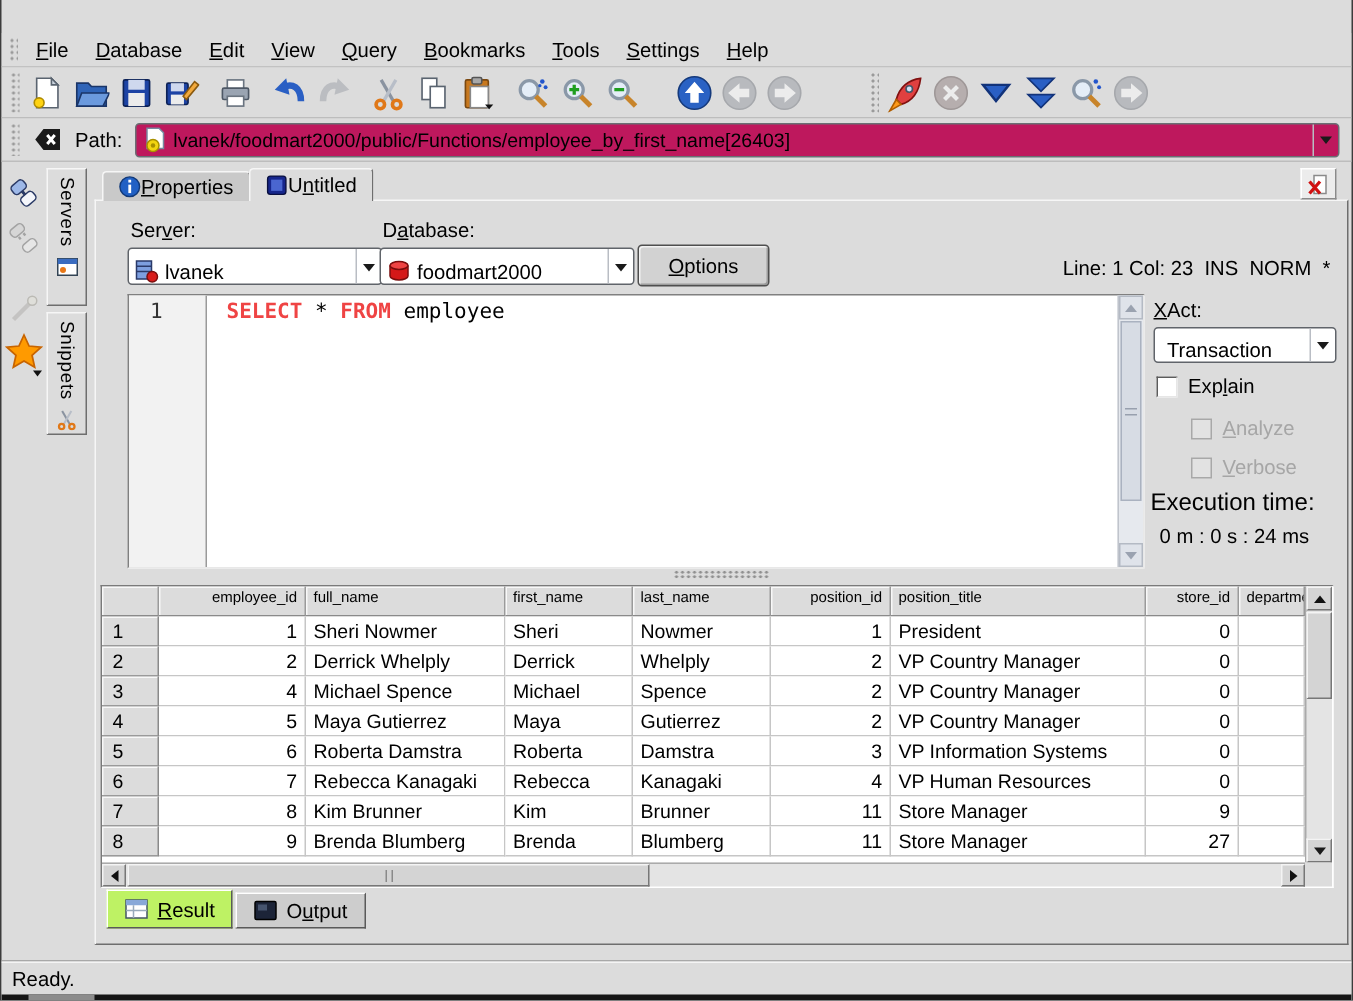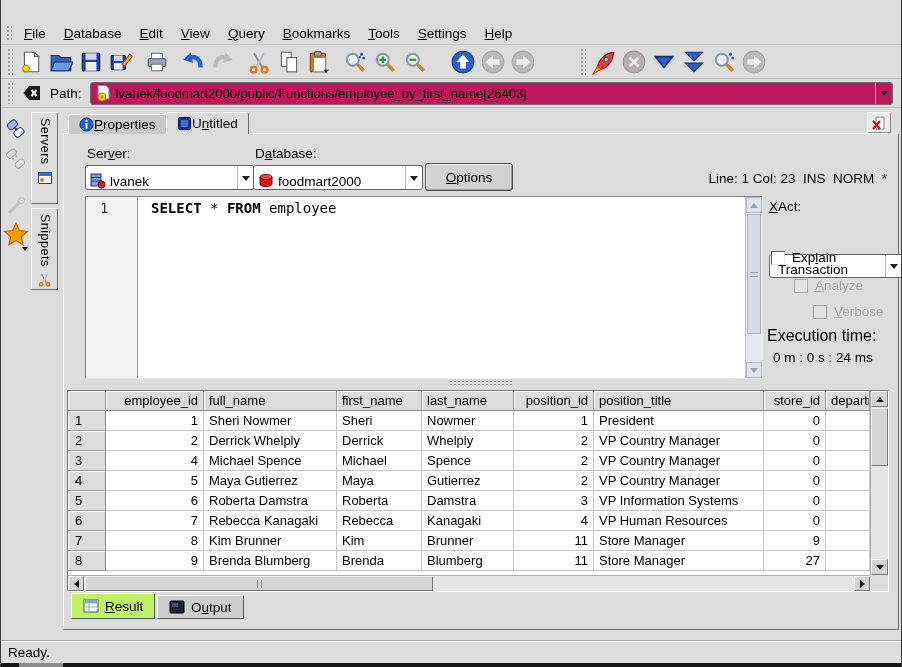--- a/index.html
+++ b/index.html
@@ -86,51 +86,51 @@
     border:1px solid #4f4f4f; border-radius:3px; box-shadow:inset 1px 1px 0 #f2f2f2, inset -1px -1px 0 #9c9c9c;
     display:flex; align-items:center; justify-content:center; font-size:13.5px; }
   #linecol { position:absolute; right:14px; top:171px; font-size:13.5px; white-space:pre; }
 
   
   #editor { position:absolute; left:84px; top:196px; width:678px; height:183px; background:#fff;
     border:1px solid #808080; border-bottom-color:#e8e8e8; border-right-color:#e8e8e8; }
   #editor .gutter { position:absolute; left:0; top:0; bottom:0; width:52px; background:#f2f2f2; border-right:1px solid #9a9a9a; }
   #editor .lnum { position:absolute; left:14px; top:3px; font:14px "DejaVu Sans Mono",monospace; color:#333; }
   #editor .code { position:absolute; left:65px; top:3px; font:14px "DejaVu Sans Mono",monospace; white-space:pre; }
-  .kw { color:#000000; font-weight:bold; }
+  .kw { color:#ef4444; font-weight:bold; }
   .ed-scroll { position:absolute; right:0; top:0; bottom:0; width:17px; background:#e6e9ee; border-left:1px solid #c0c4cc; }
   .ed-up,.ed-down { position:absolute; left:0; right:0; height:16px; background:#dfe3ea; border:1px solid #b4bac4;
     display:flex; align-items:center; justify-content:center; }
   .ed-up{top:0;} .ed-down{bottom:0;}
   .tri-u-p { width:0;height:0;border:4px solid transparent;border-bottom:5px solid #9aa2b0;margin-bottom:4px; }
   .tri-d-p { width:0;height:0;border:4px solid transparent;border-top:5px solid #9aa2b0;margin-top:4px; }
   .ed-thumb { position:absolute; left:1px; right:1px; top:17px; height:120px; background:#d7dce4;
     border:1px solid #aab2c0; display:flex; align-items:center; justify-content:center; }
   .hgrip { width:8px; height:5px; border-top:1px solid #98a0ae; border-bottom:1px solid #98a0ae; }
 
   
   #xact-label{left:768px;top:199px;} 
-  #xact-combo{left:768px;top:218px;width:134px;height:24px;margin-top:36px;}
+  #xact-combo{left:768px;top:218px;width:122px;height:24px;}
   .cbrow { position:absolute; display:flex; align-items:center; gap:7px; font-size:13.5px; }
-  #explain-row{left:770px;top:250px;} #analyze-row{left:793px;top:278px;} #verbose-row{left:812px;top:304px;}
+  #explain-row{left:770px;top:250px;} #analyze-row{left:793px;top:278px;} #verbose-row{left:793px;top:304px;}
   .cb { width:14px; height:14px; background:#fff; border:1px solid #5c5c5c; border-bottom-color:#e6e6e6; border-right-color:#e6e6e6; }
   .cb.dis { background:#e2e2e2; border-color:#a8a8a8; }
   .dis-txt { color:#a6a6a6; }
   #exec-label{position:absolute;left:766px;top:327px;font-size:16px;}
   #exec-value{position:absolute;left:772px;top:350px;font-size:13.5px;}
 
   #splitter { position:absolute; left:448px; top:380px; width:64px; height:6px;
     background-image:radial-gradient(circle,#909090 1px,transparent 1.1px); background-size:4px 3px; }
 
   
   #table { position:absolute; left:66px; top:390px; width:822px; height:202px; background:#fff;
     border:1px solid #7a7a7a; border-bottom-color:#fff; border-right-color:#fff; }
   .thead { position:absolute; left:0; top:0; width:802px; height:20px; display:flex; }
   .hc { background:#dcdcdc; border-right:1px solid #9a9a9a; border-bottom:1px solid #8a8a8a;
-    box-shadow:inset 1px 1px 0 #f8f8f8; padding:2px 5px 0; font-size:13px; white-space:nowrap; overflow:hidden; }
+    box-shadow:inset 1px 1px 0 #f8f8f8; padding:2px 5px 0; font-size:10px; white-space:nowrap; overflow:hidden; }
   .tbody { position:absolute; left:0; top:20px; width:802px; }
   .trow { display:flex; height:20px; }
   .rowhdr { width:38px; background:#dcdcdc; border-right:1px solid #8a8a8a; border-bottom:1px solid #9a9a9a;
     box-shadow:inset 1px 1px 0 #f8f8f8; padding:2px 0 0 7px; font-size:13px; }
   .chd { width:38px; }
   .cell { border-right:1px solid #c6c6c6; border-bottom:1px solid #c6c6c6; padding:2px 5px 0;
     font-size:13px; white-space:nowrap; overflow:hidden; background:#fff; }
   .c0{width:98px;} .c1{width:133px;} .c2{width:85px;} .c3{width:92px;} .c4{width:80px;}
   .c5{width:170px;} .c6{width:62px;} .c7{flex:1;}
   .ar{text-align:right;}

